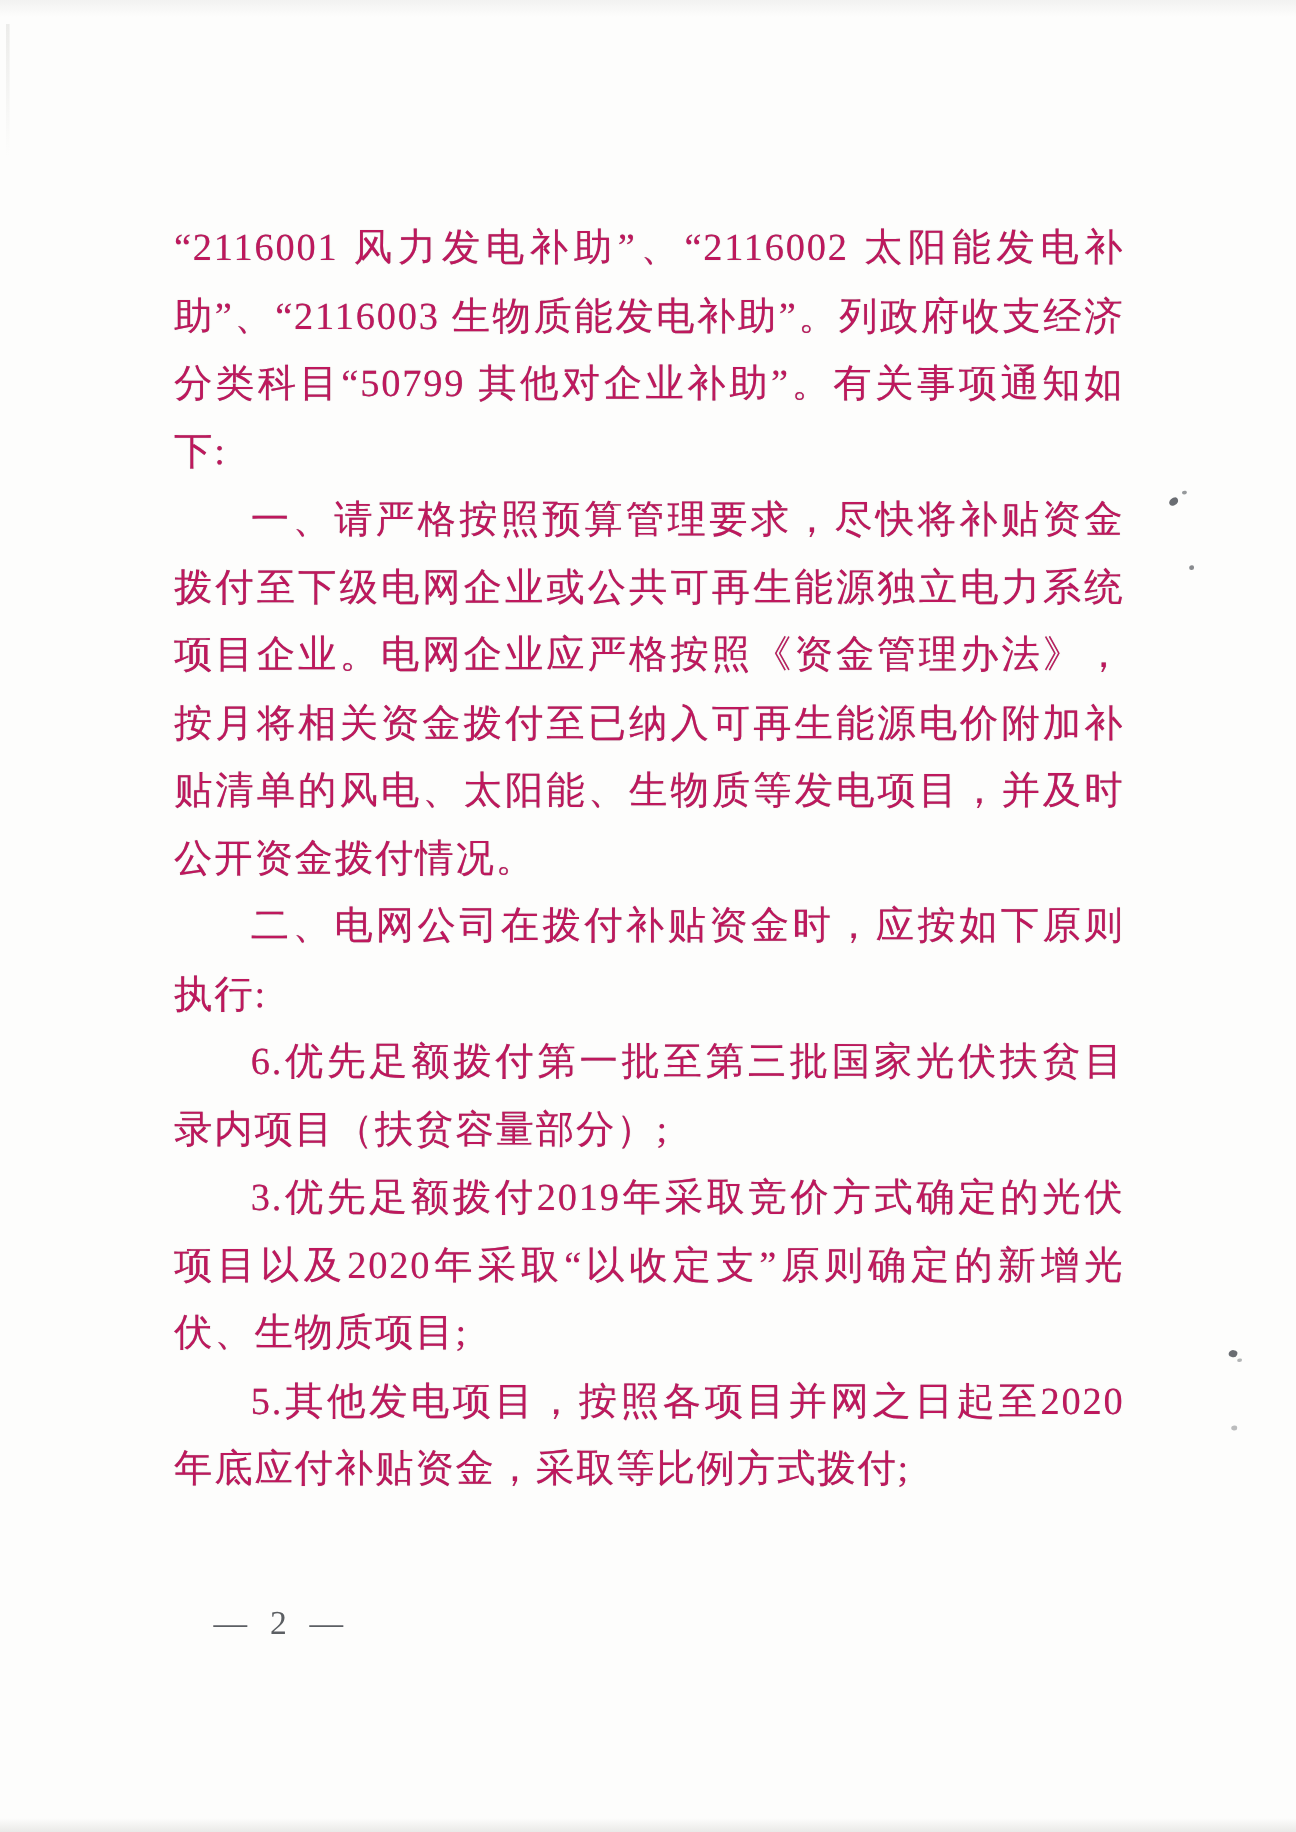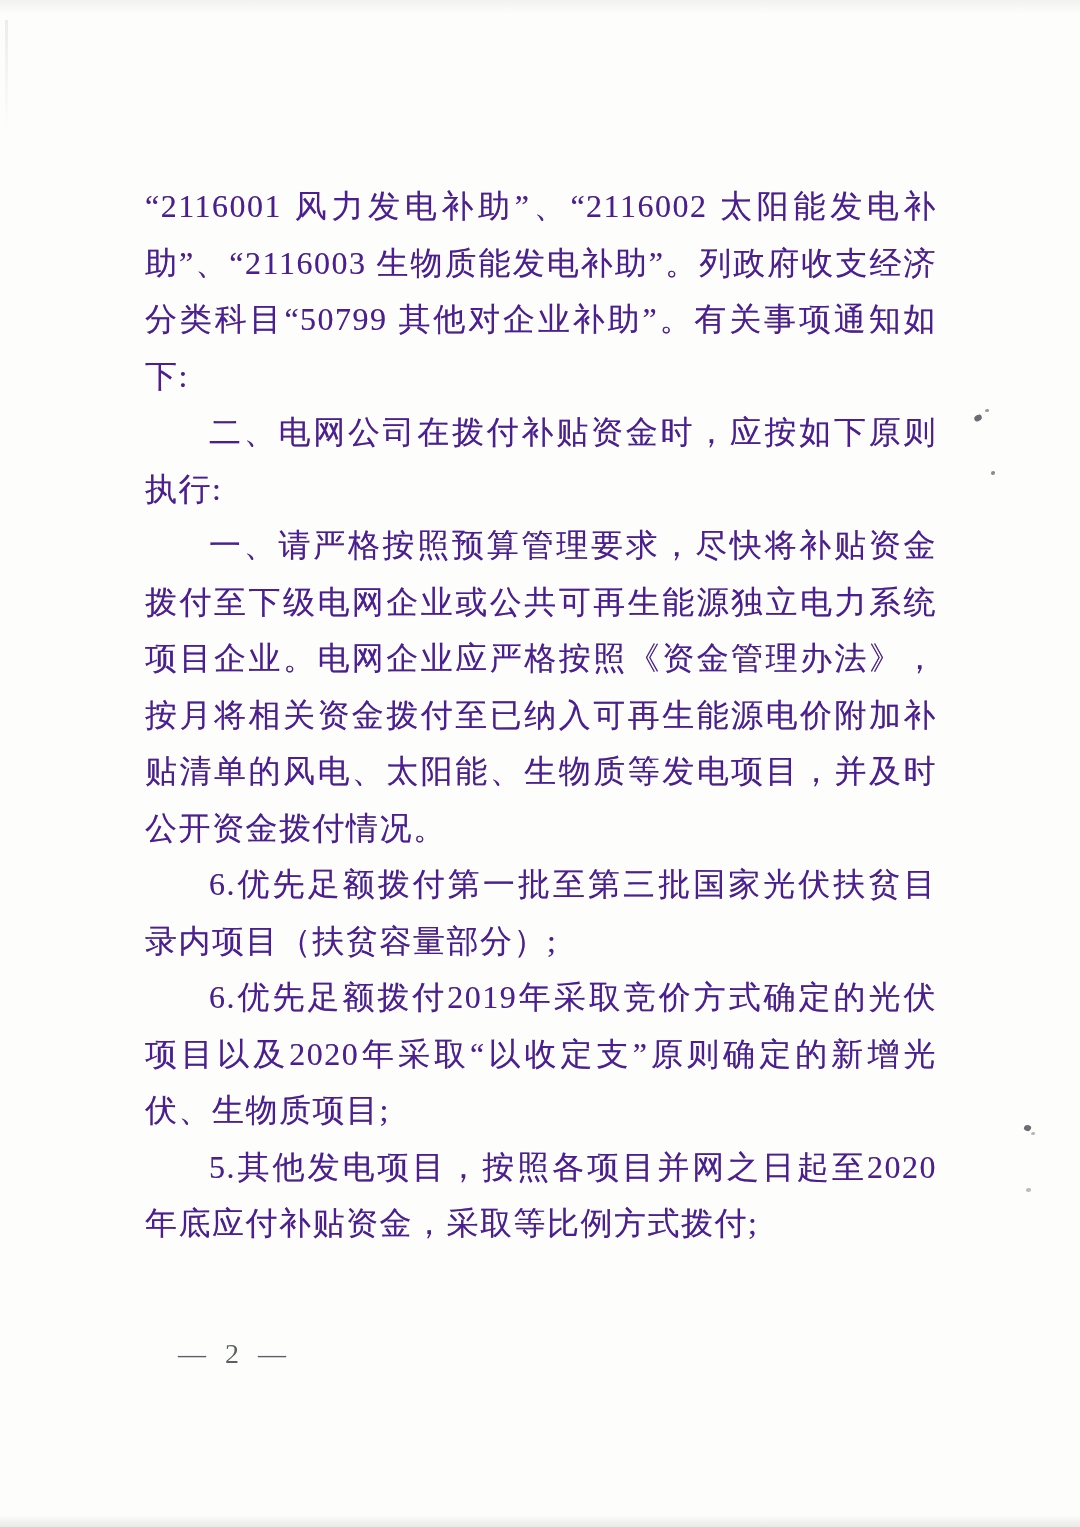--- a/index.html
+++ b/index.html
@@ -38,21 +38,21 @@
   .doc-body {
     position: absolute;
     top: 178px;
     left: 145px;
     width: 792px;
   }
   .para {
     margin: 0;
     font-size: 32px;
     line-height: 56.5px;
-    color: #4c1d95;
+    color: #be185d;
     letter-spacing: 1.5px;
     text-align: justify;
     text-justify: inter-ideograph;
     text-shadow: 0 0 0.6px rgba(70,70,70,0.55);
   }
   .para.indent {
     text-indent: 2em;
   }
   .footer {
     position: absolute;
@@ -78,24 +78,24 @@
 </head>
 <body>
 
 <div class="page">
 
   <div class="scan-edge-top"></div>
   <div class="scan-edge-left"></div>
 
   <div class="doc-body" id="paragraphs">
       <p class="para">“2116001 风力发电补助”、“2116002 太阳能发电补助”、“2116003 生物质能发电补助”。列政府收支经济分类科目“50799 其他对企业补助”。有关事项通知如下:</p>
+      <p class="para indent">一、请严格按照预算管理要求，尽快将补贴资金拨付至下级电网企业或公共可再生能源独立电力系统项目企业。电网企业应严格按照《资金管理办法》，按月将相关资金拨付至已纳入可再生能源电价附加补贴清单的风电、太阳能、生物质等发电项目，并及时公开资金拨付情况。</p>
       <p class="para indent">二、电网公司在拨付补贴资金时，应按如下原则执行:</p>
-      <p class="para indent">一、请严格按照预算管理要求，尽快将补贴资金拨付至下级电网企业或公共可再生能源独立电力系统项目企业。电网企业应严格按照《资金管理办法》，按月将相关资金拨付至已纳入可再生能源电价附加补贴清单的风电、太阳能、生物质等发电项目，并及时公开资金拨付情况。</p>
       <p class="para indent">6.优先足额拨付第一批至第三批国家光伏扶贫目录内项目（扶贫容量部分）;</p>
-      <p class="para indent">6.优先足额拨付2019年采取竞价方式确定的光伏项目以及2020年采取“以收定支”原则确定的新增光伏、生物质项目;</p>
+      <p class="para indent">3.优先足额拨付2019年采取竞价方式确定的光伏项目以及2020年采取“以收定支”原则确定的新增光伏、生物质项目;</p>
       <p class="para indent">5.其他发电项目，按照各项目并网之日起至2020年底应付补贴资金，采取等比例方式拨付;</p>
     </div>
 
   <div class="footer">— 2 —</div>
 
   <div class="speck speck-1"></div>
   <div class="speck speck-1b"></div>
   <div class="speck speck-2"></div>
   <div class="speck speck-3"></div>
   <div class="speck speck-3b"></div>

